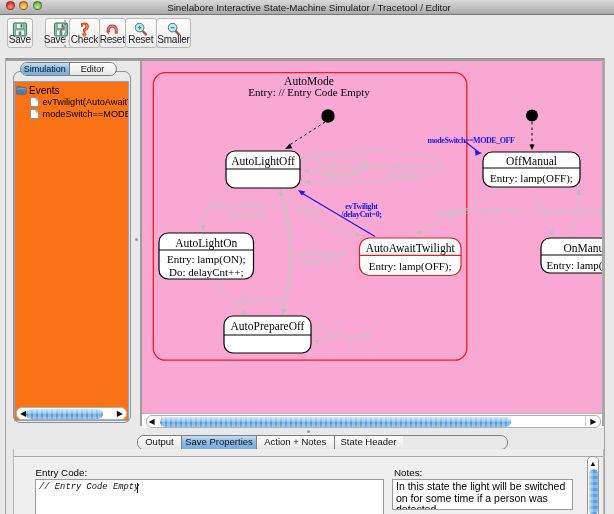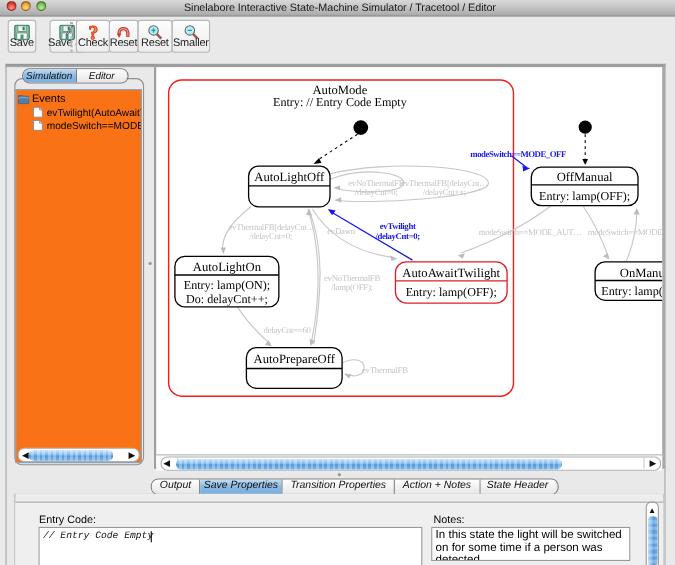--- a/index.html
+++ b/index.html
@@ -14,40 +14,40 @@
 .tlab{left:50%;transform:translateX(-50%);bottom:2px;font-size:10px;color:#222;letter-spacing:-0.2px;white-space:nowrap;}
 .ticon{left:50%;transform:translateX(-50%);top:2.5px;width:15px;height:15px;}
 #sep1{left:64px;top:20px;height:27px;width:0;border-left:2px dotted #b0b0b0;}
 
 #topline{left:5px;top:58px;width:600px;height:3px;background:linear-gradient(#8f8f8f,#a8a8a8);}
 #lline{left:4.5px;top:58px;width:1px;height:456px;background:#a5a5a5;}
 #rline{left:604px;top:58px;width:1px;height:456px;background:#a5a5a5;}
 
 #ltp{left:12.5px;top:71px;width:116px;height:350px;border:1px solid #919191;border-radius:7px;}
 .tabgrp{border:1px solid #7e7e7e;border-radius:7px;overflow:hidden;display:flex;}
-.tabgrp div{font-size:9px;color:#111;text-align:center;line-height:12.5px;height:12.5px;white-space:nowrap;flex:none;box-sizing:border-box;font-style:italic;}
+.tabgrp div{font-size:9px;color:#111;text-align:center;line-height:12.5px;height:12.5px;white-space:nowrap;flex:none;box-sizing:border-box;}
 .tabsel{background:linear-gradient(#c4def4,#8cbbe4 45%,#79aede);}
 .tabuns{background:linear-gradient(#fefefe,#e6e6e6);}
 #ltabs{left:19.5px;top:61.5px;width:95px;}
 #ltabs .t1{width:49.5px;border-right:1px solid #7e7e7e;}
 #ltabs .t2{width:45px;}
 #tree{left:14px;top:81px;width:113px;height:338px;background:#f97316;border:1px solid #88a3c4;overflow:hidden;}
 .titem{font-size:9.2px;color:#000;white-space:nowrap;}
 
 .sbtrack{background:#fff;border:1px solid #b0b0b0;border-radius:6px;}
 .sbthumbh{border-radius:5px;background:
 repeating-linear-gradient(90deg,rgba(255,255,255,0) 0 2.5px,rgba(255,255,255,.3) 2.5px 5px),
 linear-gradient(#cde6fa,#7db8ec 45%,#5197d8 55%,#7db8ec);}
 .sbthumbv{border-radius:5px;background:
 repeating-linear-gradient(0deg,rgba(255,255,255,0) 0 3px,rgba(255,255,255,.25) 3px 6px),
 linear-gradient(90deg,#bcd9f2,#74aee6 45%,#5697dc 55%,#74aee6);}
 .arr{font-size:8px;color:#111;line-height:10px;}
 
 #canvas{left:139.5px;top:59px;width:465.5px;height:367px;border:2px solid #9e9e9e;border-right:3px solid #a8a8a8;
-box-sizing:border-box;background:#ffffff;}
+box-sizing:border-box;background:#f9a8d4;}
 #cansb{left:0;top:352px;width:460.5px;height:13.5px;background:#fafafa;border-top:1px solid #b5b5b5;}
 
 .ddot{width:3px;height:3px;border-radius:50%;background:#9a9a9a;}
 
 #btabs{left:137px;top:435px;width:369px;}
 #btabs div{border-right:1px solid #7e7e7e;font-size:9.5px;}
 #btabs div:last-child{border-right:none;}
 #btabs .b1{width:44px;}#btabs .b2{width:75px;}#btabs .b3{width:102px;}#btabs .b4{width:77.5px;}#btabs .b5{width:68px;}
 #bline{left:12.5px;top:448.5px;width:591px;height:1px;background:#9f9f9f;}
 #bpanel{left:12.5px;top:449px;width:591px;height:65px;background:#ededed;
@@ -261,21 +261,20 @@
    <div class="abs" style="right:14px;top:0;width:1px;height:10px;background:#ccc;"></div>
   </div>
  </div>
 </div>
 <div class="abs ddot" style="left:134.5px;top:237.5px;"></div>
 <div class="abs ddot" style="left:306.5px;top:429.5px;"></div>
 
 <div id="btabs" class="abs tabgrp">
  <div class="tabuns b1">Output</div>
  <div class="tabsel b2">Save Properties</div>
- <div class="tabuns b3">Transition Properties</div>
  <div class="tabuns b4">Action + Notes</div>
  <div class="tabuns b5">State Header</div>
 </div>
 <div id="bline" class="abs"></div>
 <div id="bpanel" class="abs"></div>
 <div id="bpanel2" class="abs"></div>
 <div class="abs flab" style="left:35.5px;top:466.5px;">Entry Code:</div>
 <div class="abs fbox" style="left:35px;top:479px;width:348.5px;height:36px;">
  <div class="abs" style="left:3px;top:2px;font-family:'Liberation Mono',monospace;font-style:italic;font-size:8.8px;color:#111;">// Entry Code Empty</div>
  <div class="abs" style="left:101px;top:2.5px;width:1px;height:10px;background:#000;"></div>

